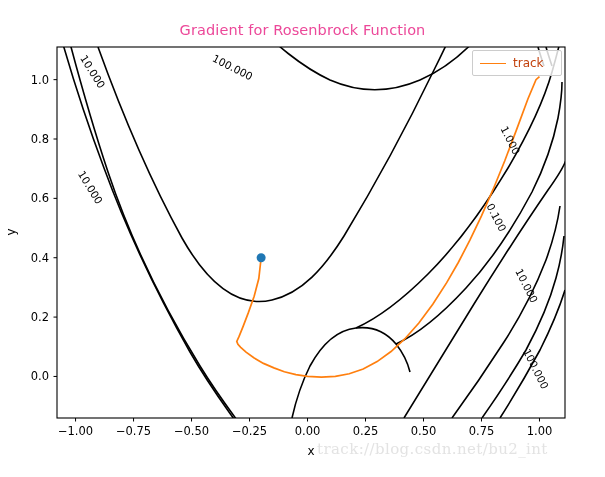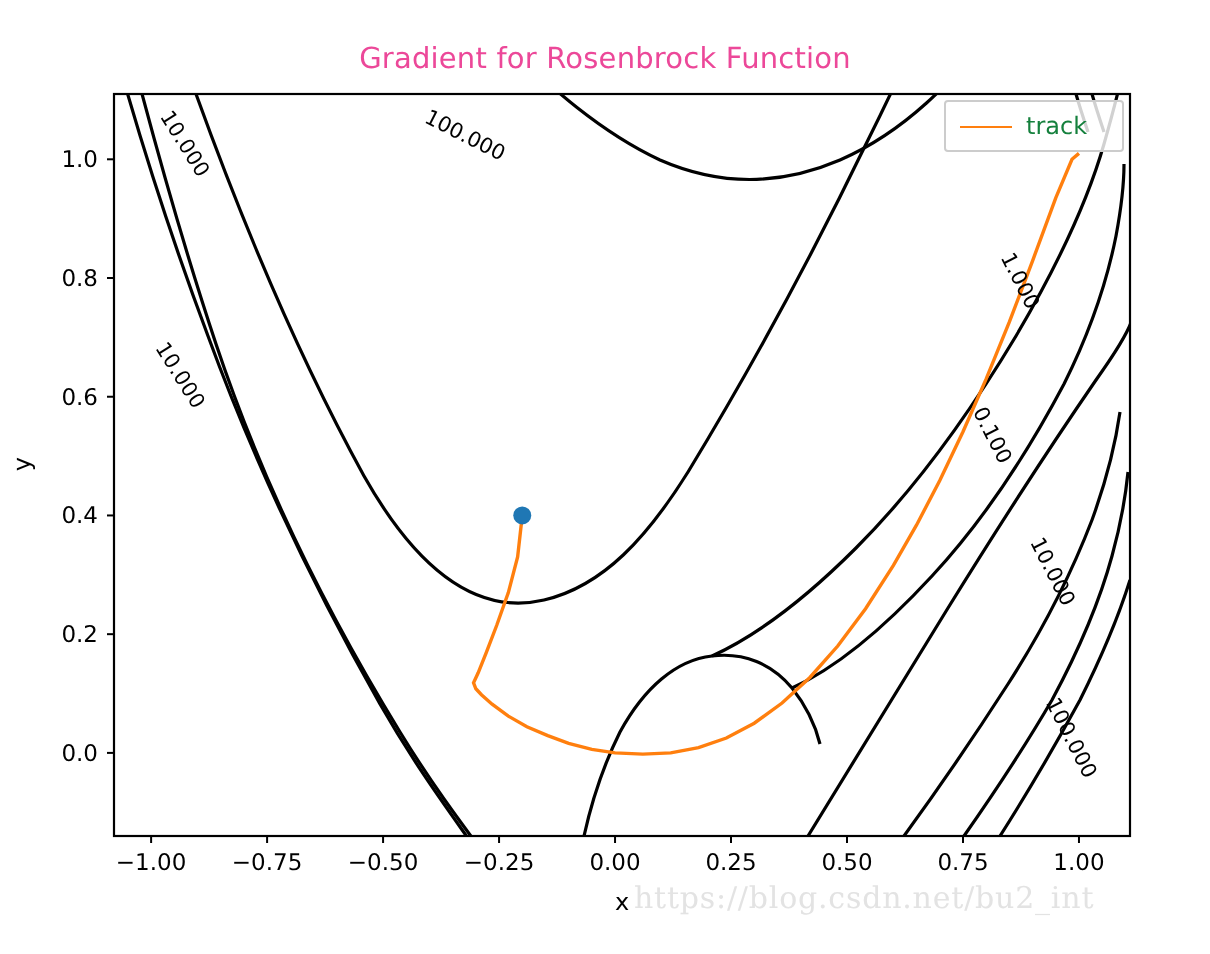--- a/index.html
+++ b/index.html
@@ -76,21 +76,21 @@
     padding: 0 7px;
   }
   #legend-swatch {
     width: 26px;
     height: 0;
     border-top: 1.7px solid #ff7f0e;
     margin-right: 7px;
   }
   #legend-label {
     font-size: 12px;
-    color: #15803d;
+    color: #c2410c;
   }
   #watermark {
     position: absolute;
     font-family: "DejaVu Serif", serif;
     font-size: 15px;
     color: #e3e3e3;
     white-space: nowrap;
     letter-spacing: 0.4px;
   }
 </style>
@@ -192,15 +192,15 @@
 
     <text id="xaxis-title" class="axis-title" x="311" y="455" text-anchor="middle">x</text>
     <text id="yaxis-title" class="axis-title" x="15" y="232" text-anchor="middle" transform="rotate(-90 15 232)">y</text>
   </svg>
 
   <div id="legend-box" style="left:472px; top:50px; width:90px; height:26px;">
     <span id="legend-swatch"></span>
     <span id="legend-label">track</span>
   </div>
 
-  <div id="watermark" style="left:317px; top:440px;">https://blog.csdn.net/bu2_int</div>
+  <div id="watermark" style="left:317px; top:440px;">track://blog.csdn.net/bu2_int</div>
 
 </div>
 
 </body></html>

